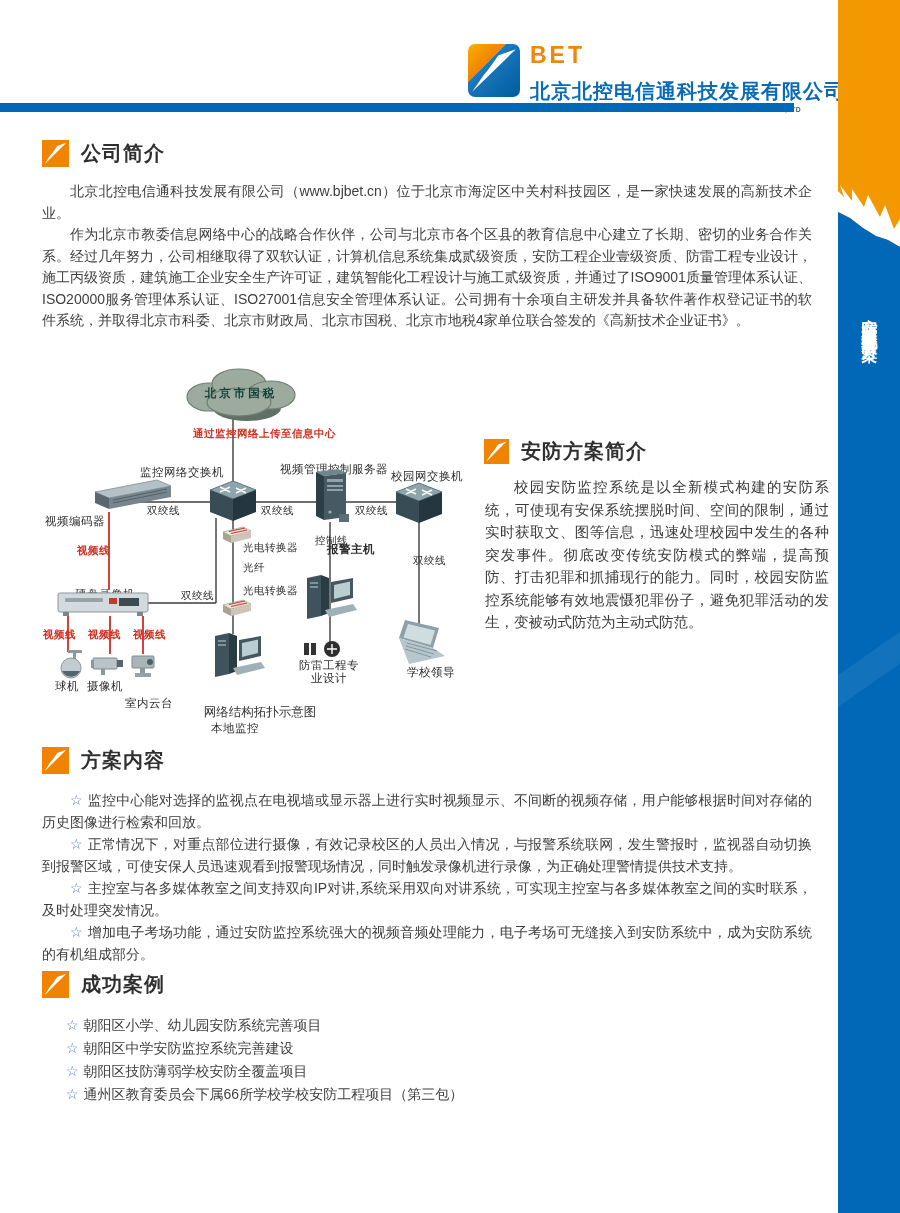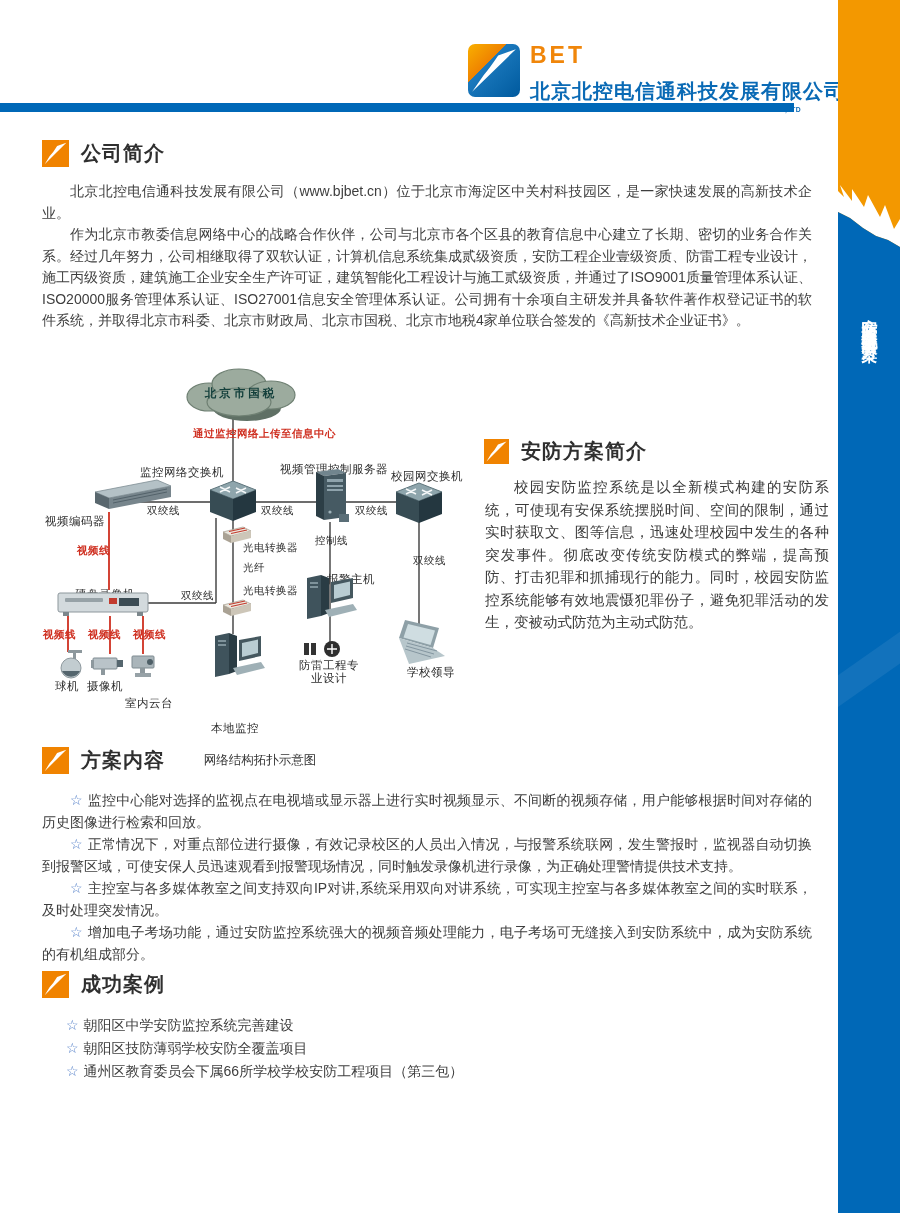--- a/index.html
+++ b/index.html
@@ -46,21 +46,21 @@
     font-family:"Liberation Serif","DejaVu Serif",serif; }
   .diagram .lines { position:absolute; inset:0; }
   .dev { position:absolute; }
   .dlabel { position:absolute; font-size:10.5px; color:#2e2e2e; white-space:nowrap; letter-spacing:.5px; }
   .dlabel.big { font-size:11.5px; }
   .red { color:#cf2f20; font-weight:bold; }
   .cloud-label { position:absolute; left:152px; top:24px; width:108px; text-align:center;
     color:#14403c; font-size:11.5px; letter-spacing:3px; font-weight:bold; }
   .wrap-label { white-space:normal; width:60px; text-align:center; line-height:13px; }
   .caption { position:absolute; left:140px; top:342px; width:170px; text-align:center;
-    font-size:12.5px; color:#333; font-family:"Liberation Sans",sans-serif;margin-top:48px; }
+    font-size:12.5px; color:#333; font-family:"Liberation Sans",sans-serif; }
 </style>
 </head>
 <body>
 
 <div class="logo">
   <div class="logo-mark">
     <svg viewBox="0 0 100 100">
       <path d="M8,92 L92,10 L58,22 Q42,46 30,60 Z" fill="#ffffff"></path>
     </svg>
   </div>
@@ -178,21 +178,21 @@
   <div class="dlabel" style="left:208px; top:199px;">光纤</div>
   <div class="dlabel" style="left:208px; top:222px;">光电转换器</div>
   <svg class="dev" style="left:186px; top:236px;" width="32" height="20" viewBox="0 0 32 20">
     <polygon points="2,7 22,2 30,6 10,11" fill="#ece8df" stroke="#a49c8d" stroke-width="0.7"></polygon>
     <polygon points="10,11 30,6 30,13 10,18" fill="#cdc6b8"></polygon>
     <polygon points="2,7 10,11 10,18 2,14" fill="#aaa294"></polygon>
     <path d="M8,6.5 L24,3 M10,8.5 L26,5" stroke="#c23b2e" stroke-width="1.2"></path>
   </svg>
 
   <div class="dlabel" style="left:280px; top:172px;">控制线</div>
-  <div class="dlabel big" style="left:292px; top:210px;">报警主机</div>
+  <div class="dlabel big" style="left:292px; top:180px;font-weight:bold;">报警主机</div>
   <svg class="dev" style="left:268px; top:208px;" width="54" height="52" viewBox="0 0 54 52">
     <polygon points="4,8 18,5 18,46 4,49" fill="#3f535c"></polygon>
     <polygon points="18,5 26,8 26,43 18,46" fill="#2a3c44"></polygon>
     <rect x="7" y="12" width="8" height="2" fill="#7e929a"></rect>
     <rect x="7" y="16" width="8" height="2" fill="#7e929a"></rect>
     <polygon points="28,12 50,8 50,28 28,33" fill="#45585f"></polygon>
     <polygon points="31,15 47,11.5 47,25 31,29" fill="#b9cdd2"></polygon>
     <polygon points="22,40 50,34 54,40 26,47" fill="#9fb0b6"></polygon>
   </svg>
 
@@ -298,20 +298,23 @@
 
 <div class="sec" style="left:42px; top:971px;">
   <svg class="sec-icon" viewBox="0 0 100 100">
     <rect width="100" height="100" fill="#f08300"></rect>
     <path d="M10,90 L90,10 L56,22 Q42,46 28,60 Z" fill="#ffffff"></path>
   </svg>
   <h2>成功案例</h2>
 </div>
 <div class="case-list">
   <div class="case">
+    <span class="star">☆</span><span>朝阳区小学、幼儿园安防系统完善项目</span>
+  </div>
+  <div class="case">
     <span class="star">☆</span><span>朝阳区中学安防监控系统完善建设</span>
   </div>
   <div class="case">
     <span class="star">☆</span><span>朝阳区技防薄弱学校安防全覆盖项目</span>
   </div>
   <div class="case">
     <span class="star">☆</span><span>通州区教育委员会下属66所学校学校安防工程项目（第三包）</span>
   </div>
 </div>
 

